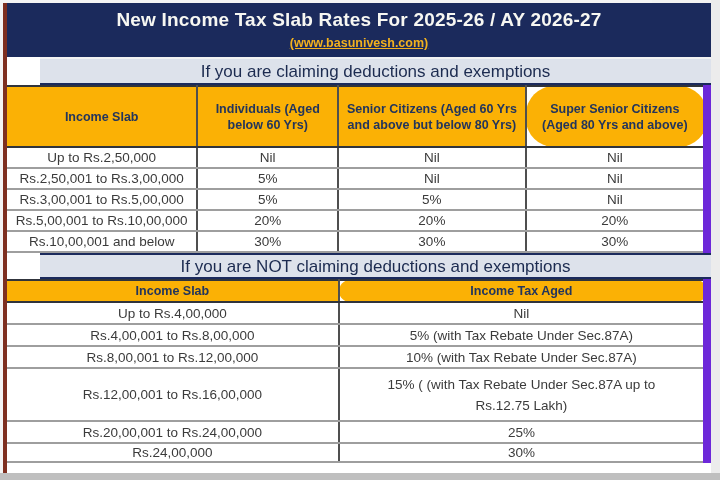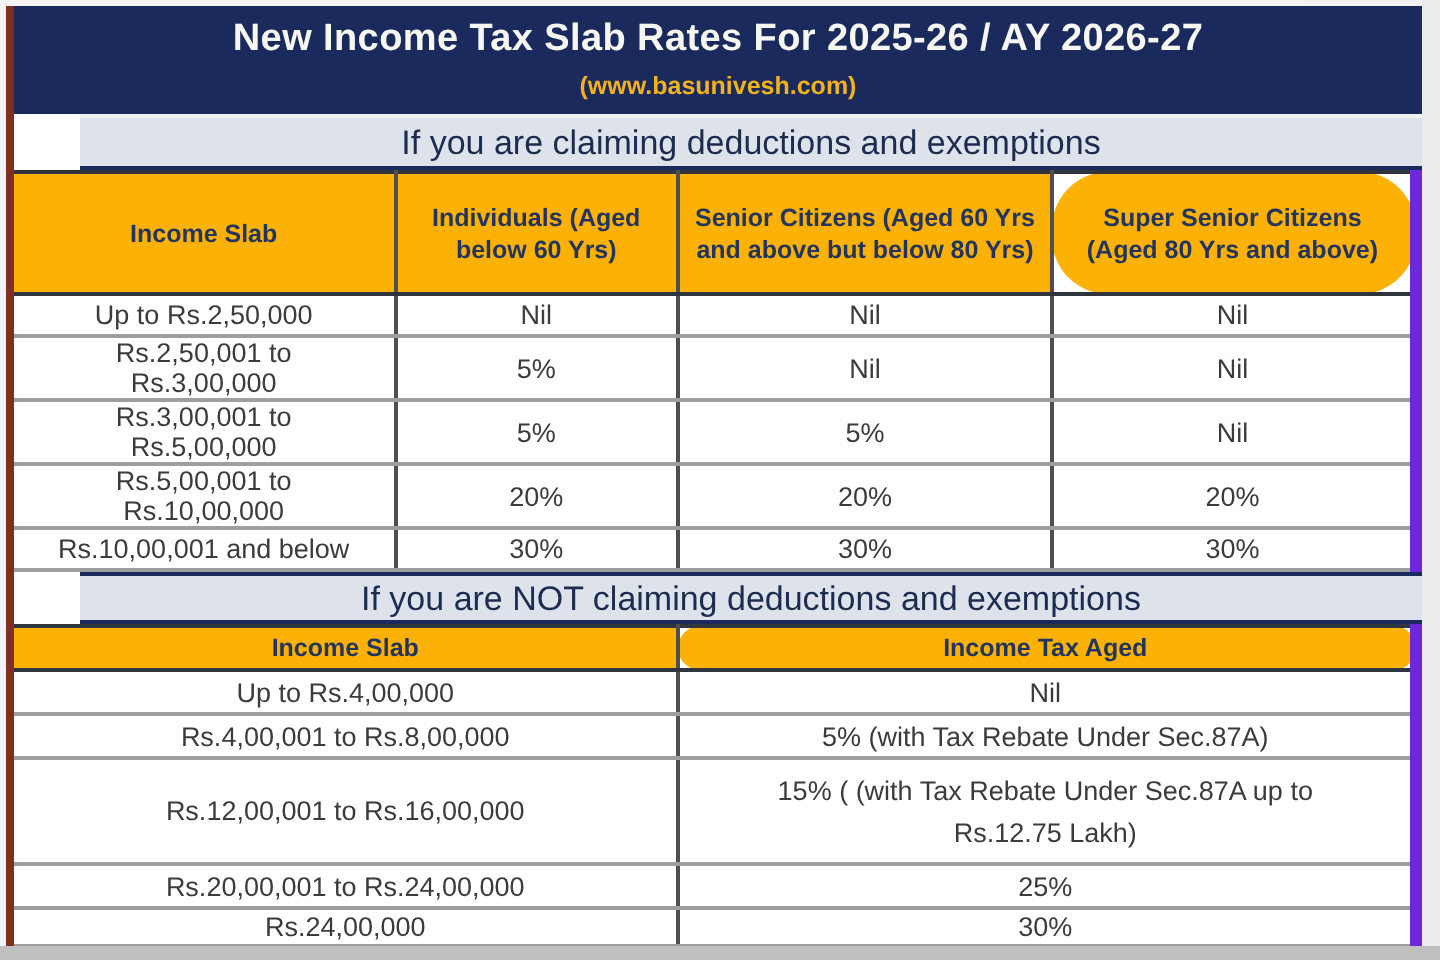--- a/index.html
+++ b/index.html
@@ -38,20 +38,21 @@
     font-size:19px;
     font-weight:bold;
     line-height:26px;
     letter-spacing:0.2px;
   }
   .title-bar .sub-title {
     color:#f2b11e;
     font-size:12.5px;
     font-weight:bold;
     line-height:20px;
+    text-decoration:underline;
   }
   
   .section-bar {
     background:#dde2eb;
     border-top:2px solid #f2f2f2;
     border-bottom:2px solid #1b2a5c;
     height:28px;
     text-align:center;
     color:#1c2b50;
     font-size:17px;
@@ -87,30 +88,30 @@
     line-height:16px;
     border-top:2px solid #30343c;
     border-bottom:2px solid #30343c;
     padding:2px 6px;
   }
   td {
     background:#ffffff;
     color:#3b3b3b;
     font-size:13.5px;
     font-weight:400;
-    padding:0 22px;
+    padding:0 3px;
   }
   table.t1 th { height:61px; }
   table.t1 td { height:21px; }
   table.t2 th { height:19px; font-size:12.5px; }
   table.t2 td { height:22px; }
   table.t2 tr.tall td { height:53px; line-height:21px; padding:0 24px; }
   table.t2 tr.short td { height:19px; }
   td:first-child, th:first-child { border-left:none;margin-top:40px; }
-  td:last-child, th:last-child { border-right:6px solid #6d28d9;border-radius:28px; }
+  td:last-child, th:last-child { border-right:8px solid #6d28d9;border-radius:28px; }
 </style>
 </head>
 <body>
 
 <div id="canvas">
   <div id="sheet">
 
     <div class="title-bar">
       <div class="main-title">New Income Tax Slab Rates For 2025-26 / AY 2026-27</div>
       <div class="sub-title">(www.basunivesh.com)</div>
@@ -178,20 +179,24 @@
         <th>Income Tax Aged</th>
       </tr>
       <tr>
         <td>Up to Rs.4,00,000</td>
         <td>Nil</td>
       </tr>
       <tr>
         <td>Rs.4,00,001 to Rs.8,00,000</td>
         <td>5% (with Tax Rebate Under Sec.87A)</td>
       </tr>
+      <tr>
+        <td>Rs.8,00,001 to Rs.12,00,000</td>
+        <td>10% (with Tax Rebate Under Sec.87A)</td>
+      </tr>
       <tr class="tall">
         <td>Rs.12,00,001 to Rs.16,00,000</td>
         <td>15% ( (with Tax Rebate Under Sec.87A up to Rs.12.75 Lakh)</td>
       </tr>
       <tr>
         <td>Rs.20,00,001 to Rs.24,00,000</td>
         <td>25%</td>
       </tr>
       <tr class="short">
         <td>Rs.24,00,000</td>

